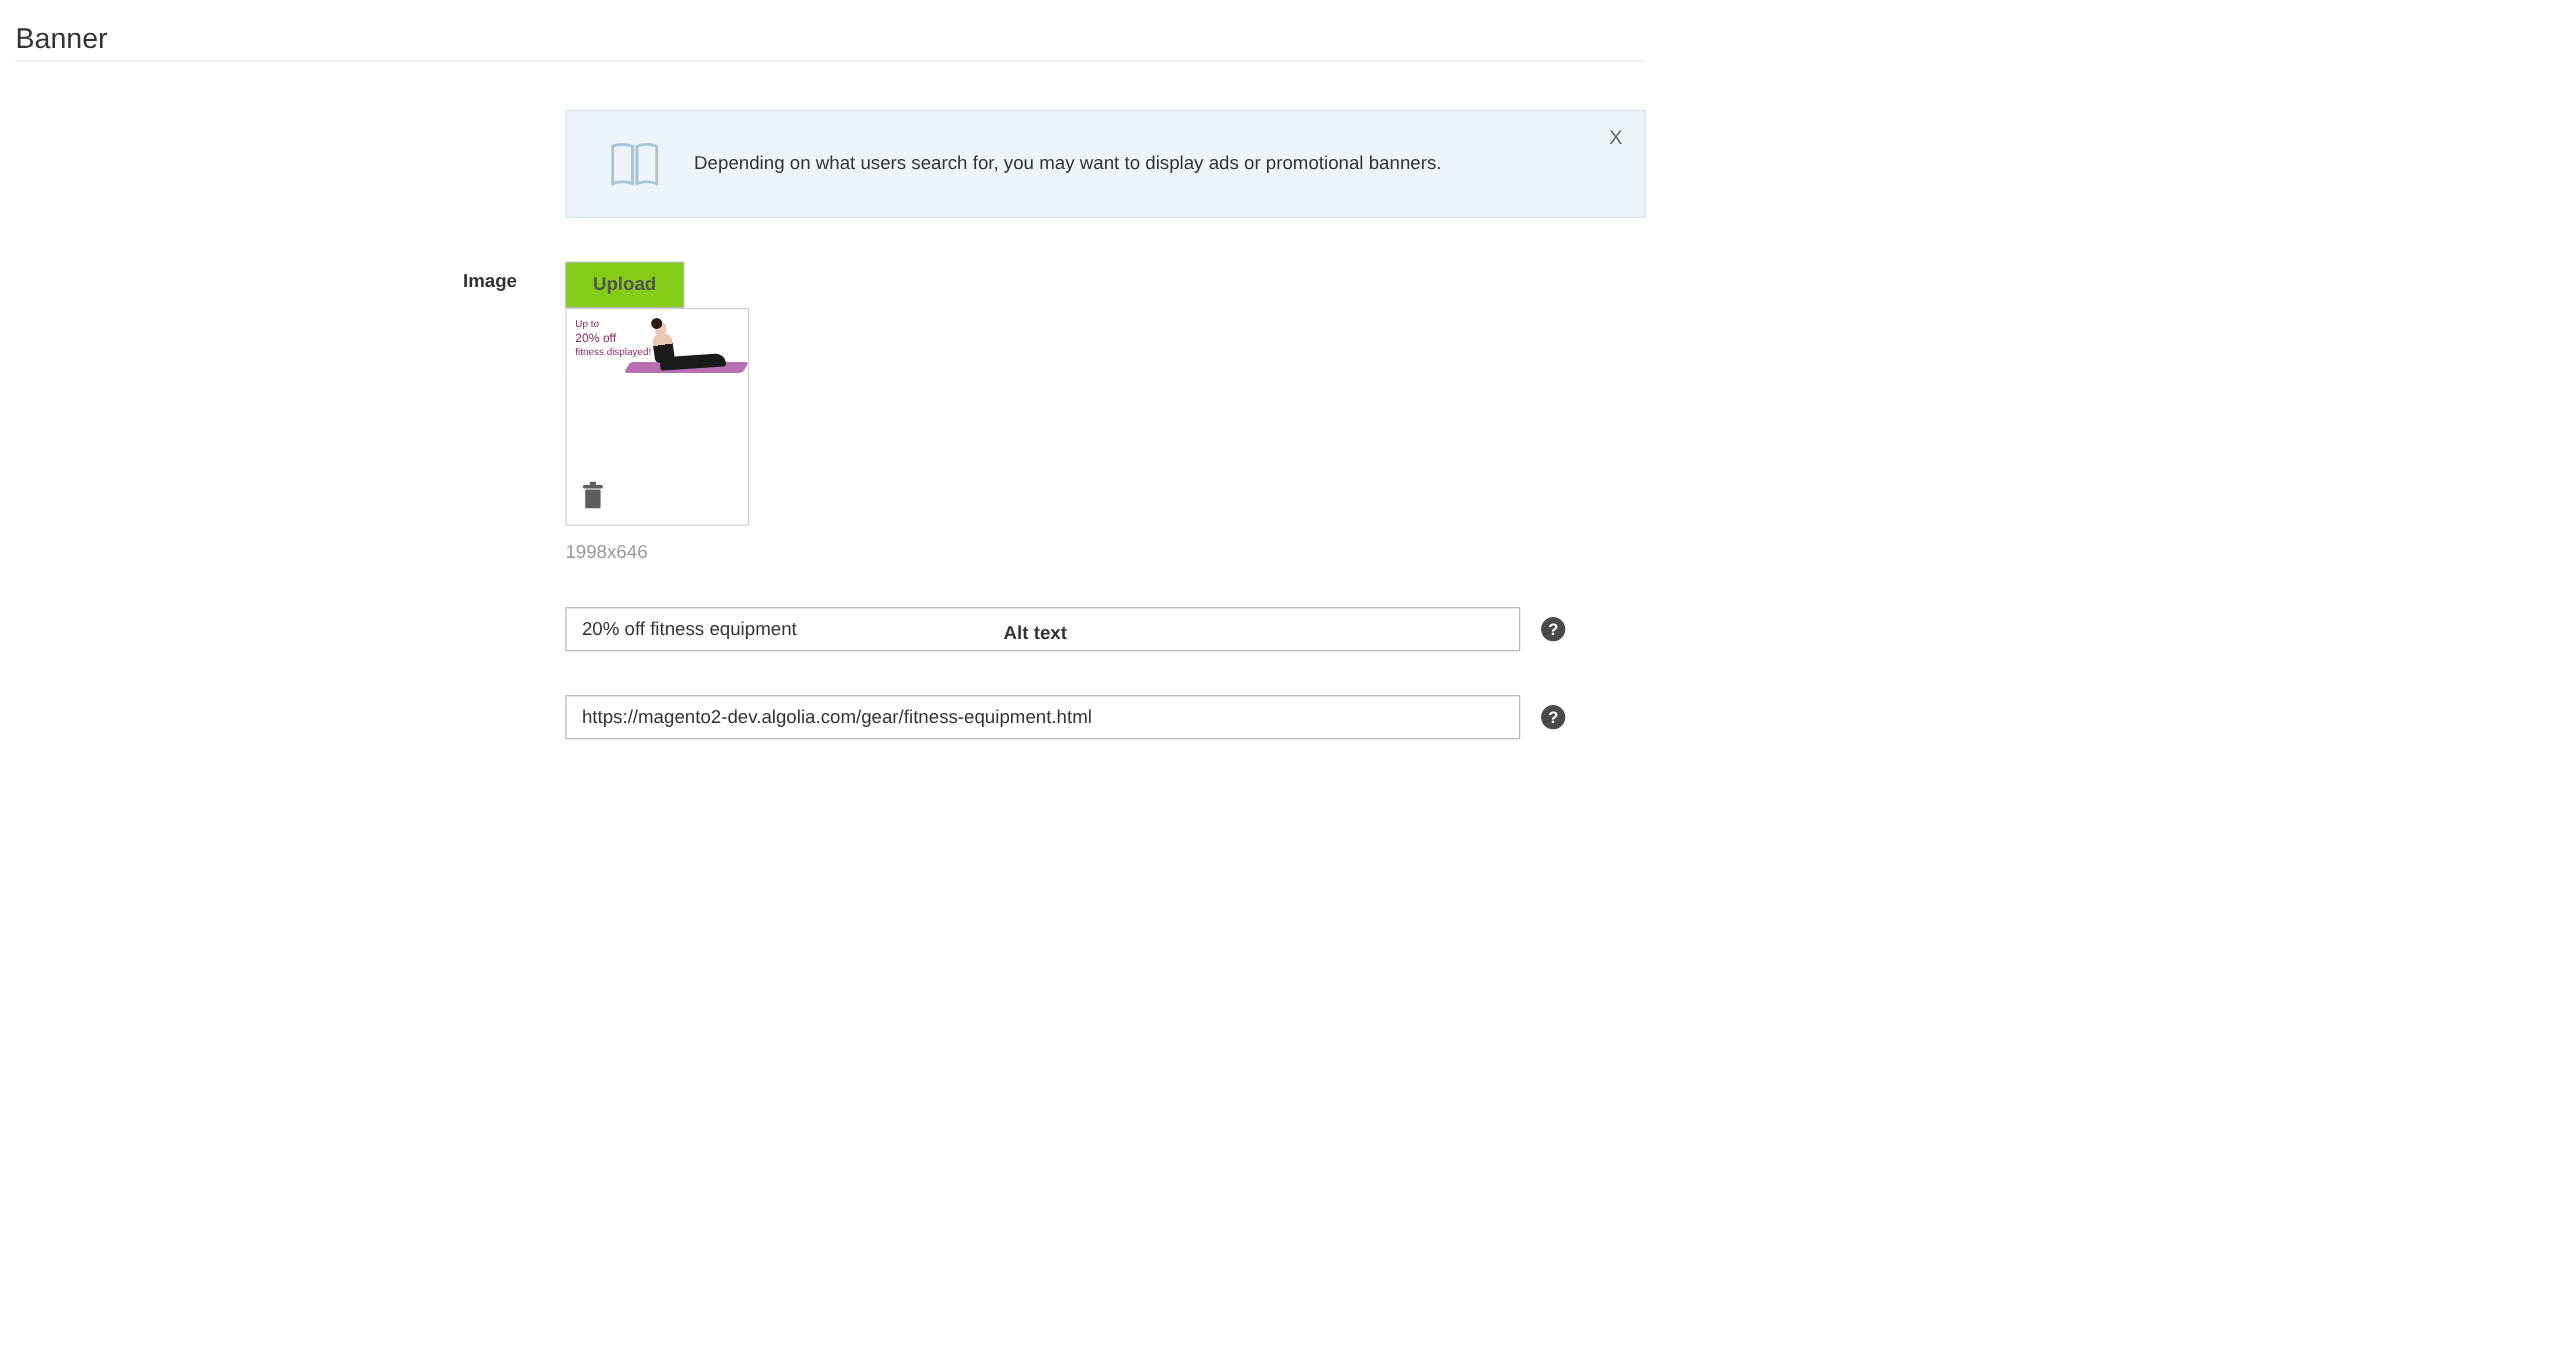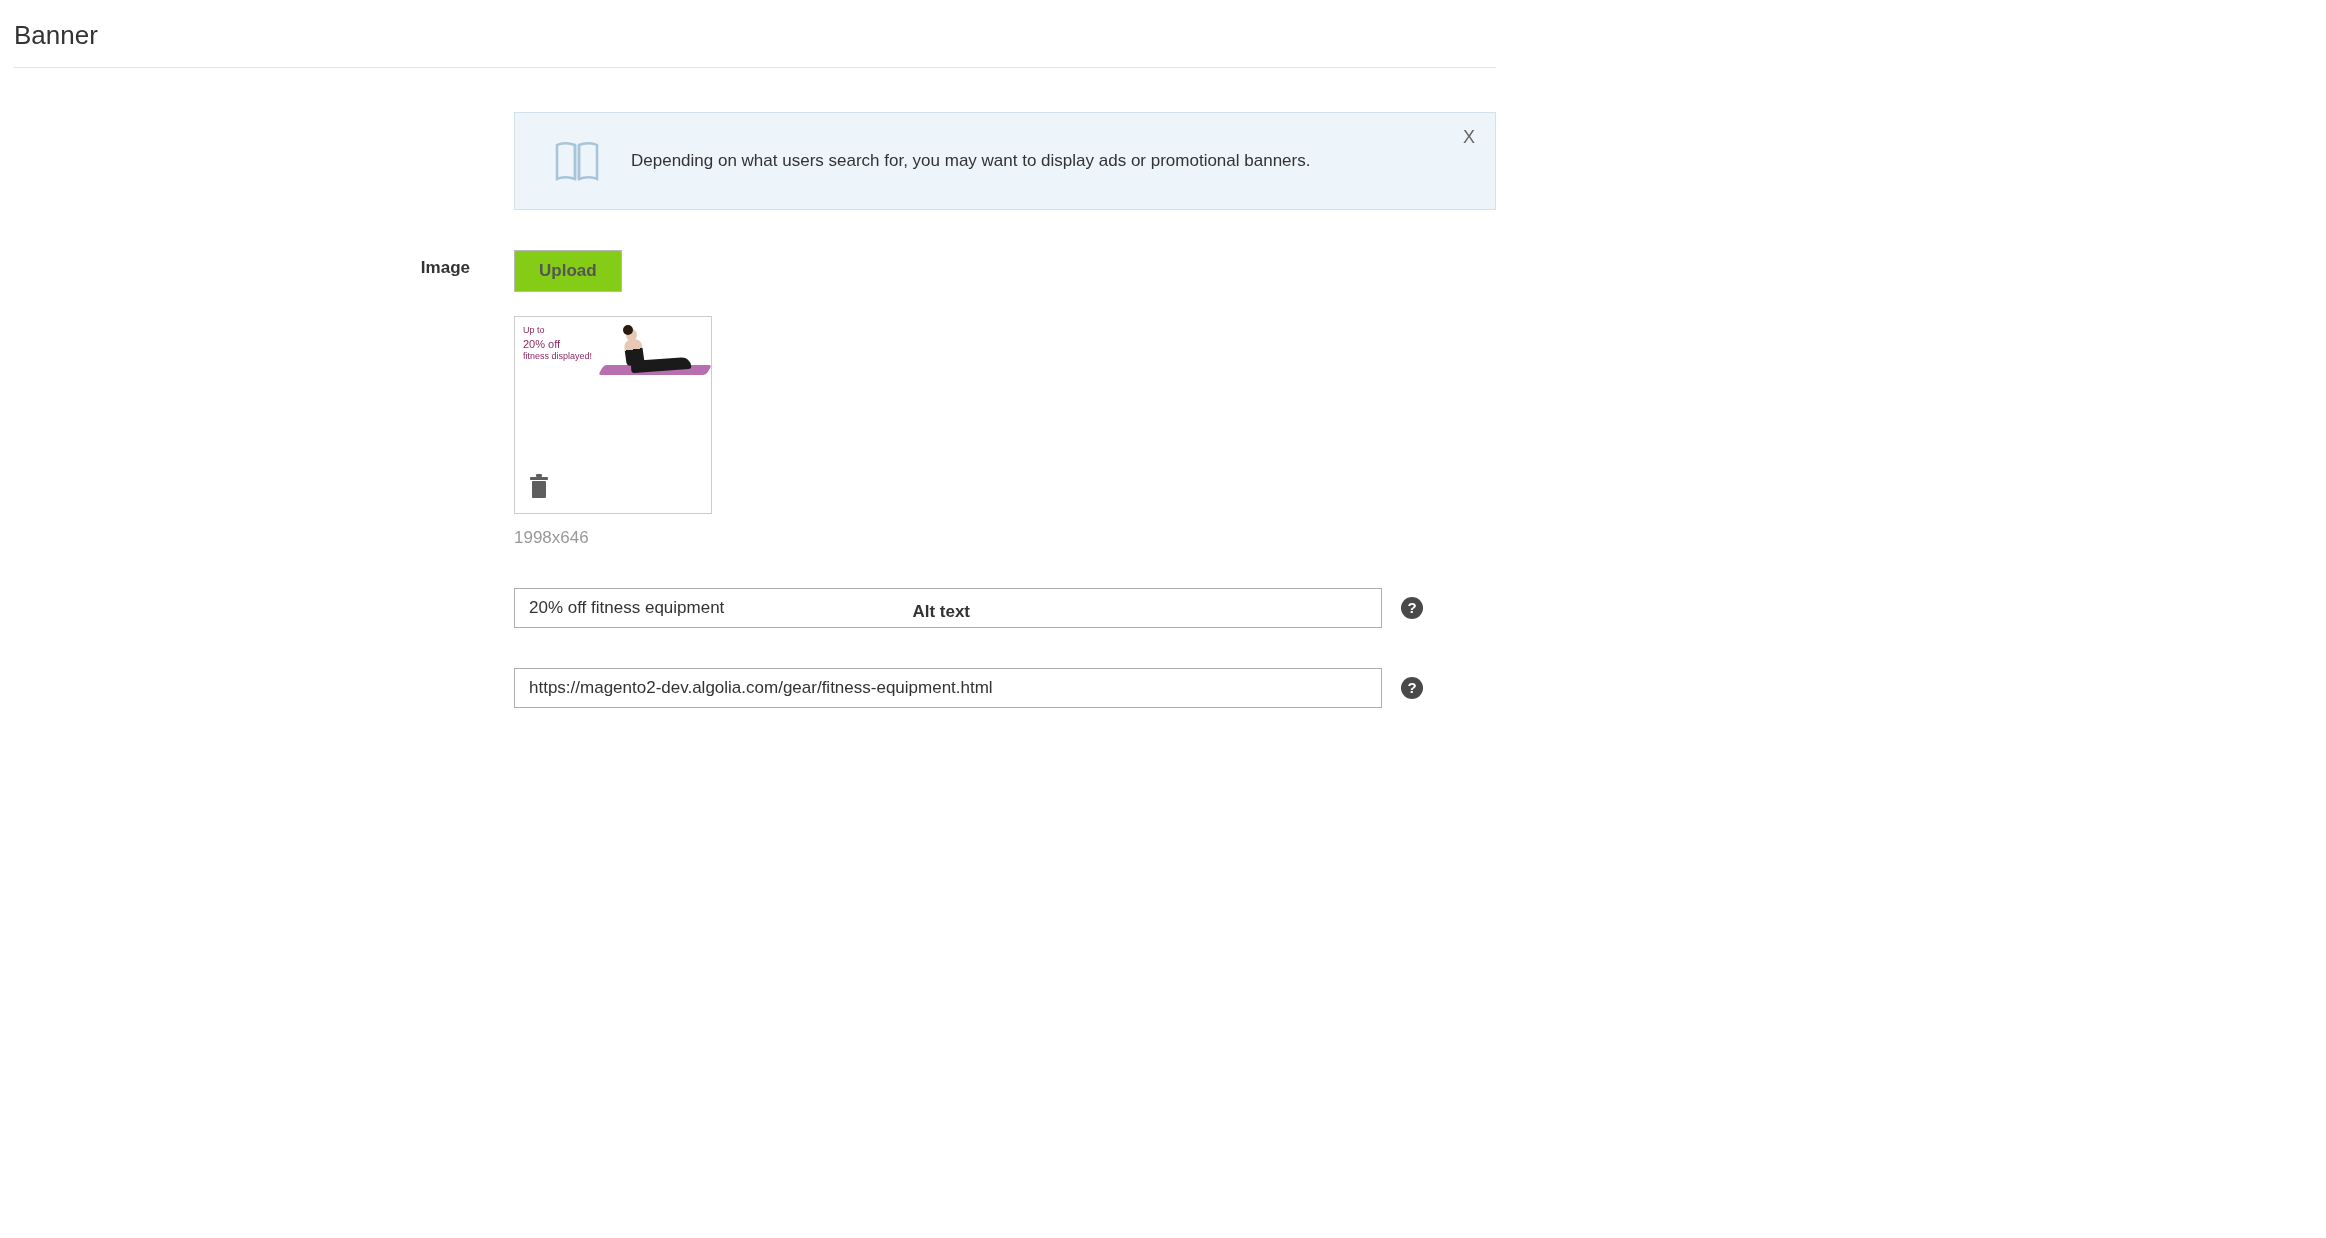--- a/index.html
+++ b/index.html
@@ -10,21 +10,21 @@
       font-size: 14px;
     }
     .page {
       padding: 20px 14px 40px 14px;
       max-width: 1510px;
     }
     .section-title {
       font-size: 26px;
       font-weight: 400;
       color: #333;
-      padding-bottom: 16px;
+      padding-bottom: 4px;
       border-bottom: 1px solid #e3e3e3;
       margin-bottom: 44px;
     }
     .content-area {
       padding-left: 500px;
       position: relative;
     }
     .info-box {
       background: #eef5fa;
       border: 1px solid #d1e2ee;
@@ -84,22 +84,21 @@
       font-family: inherit;
     }
     .help-text {
       margin-top: 20px;
       font-size: 16px;
       color: #333;
       line-height: 1.5;
       max-width: 970px;
     }
     .preview-box {
-      margin-top: 24px;
-      width: 198px;
+      width: 167px;
       height: 198px;
       border: 1px solid #ccc;
       position: relative;
       background: #fff;
       overflow: hidden;
     }
     .preview-banner {
       width: 100%;
       height: 64px;
       position: relative;

